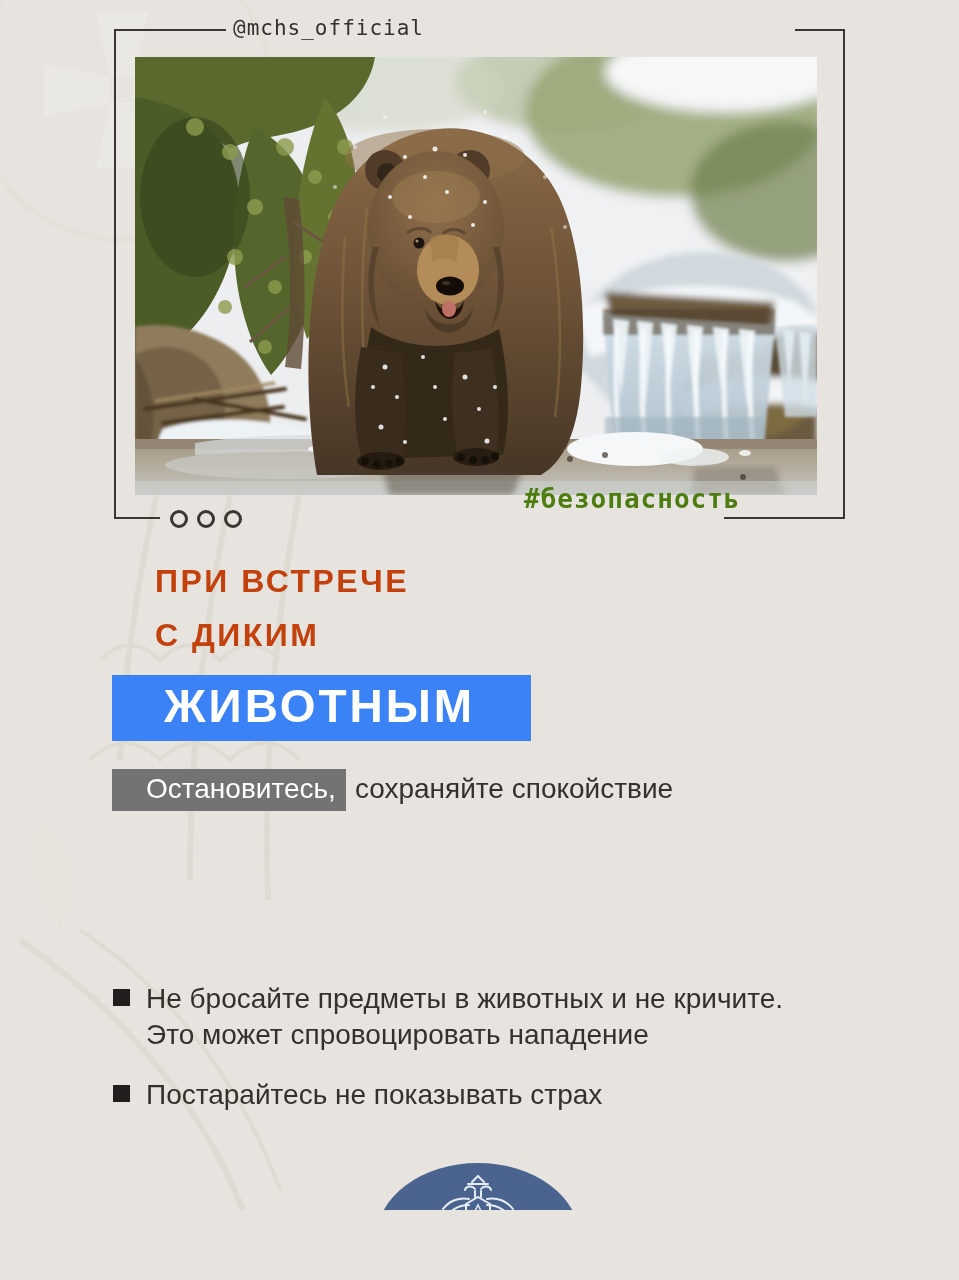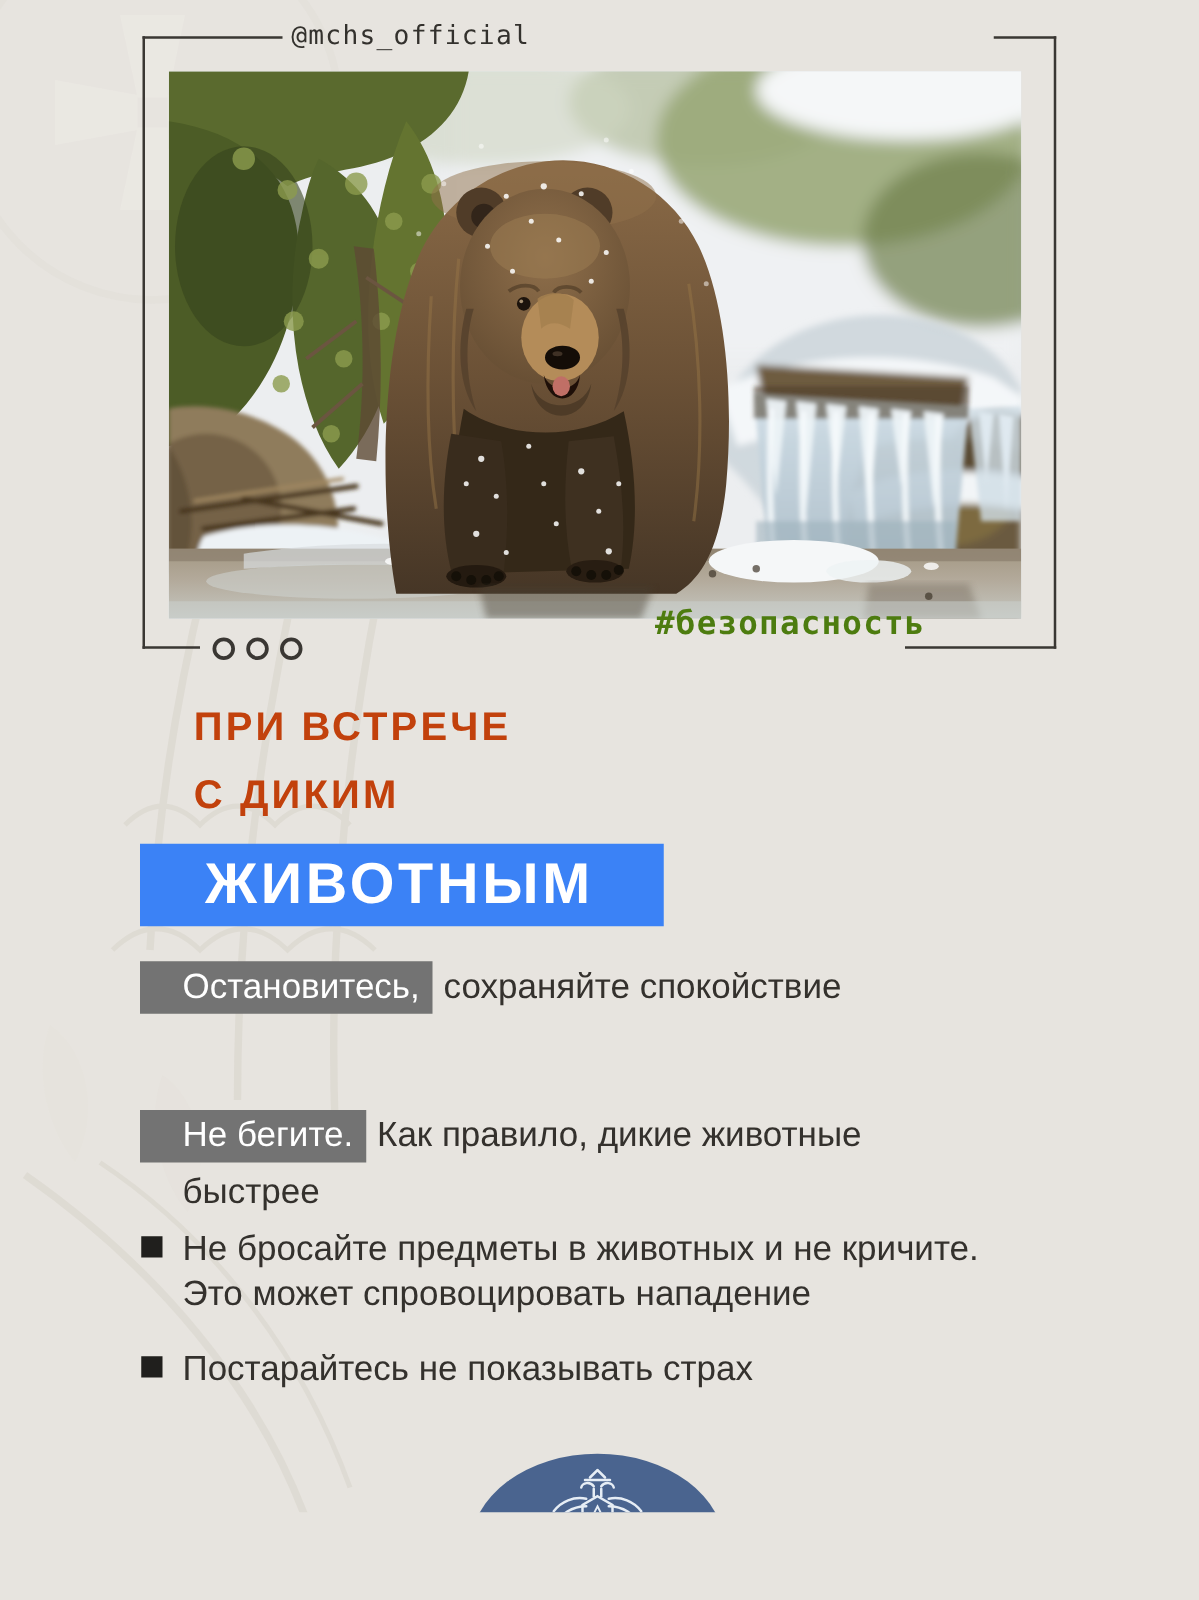--- a/index.html
+++ b/index.html
@@ -322,26 +322,20 @@
   <div class="t-line t2">С ДИКИМ</div>
   <div class="t-box">
     <span>ЖИВОТНЫМ</span>
   </div>
 
   <div class="row r1">
     <span class="hlbox">Остановитесь,</span><span class="after">сохраняйте спокойствие</span>
   </div>
 
 
-  <div class="row r3">
-    <div>
-      <span class="hlbox">Не бегите.</span><span class="after">Как правило, дикие животные</span>
-    </div>
-    <div class="cont">быстрее</div>
-  </div>
 
   <div class="row r4">
     <span class="sq"></span>
     <span class="btxt">Не бросайте предметы в животных и не кричите.</span>
     <span class="btxt">Это может спровоцировать нападение</span>
   </div>
 
   <div class="row r5">
     <span class="sq"></span>
     <span class="btxt">Постарайтесь не показывать страх</span>

